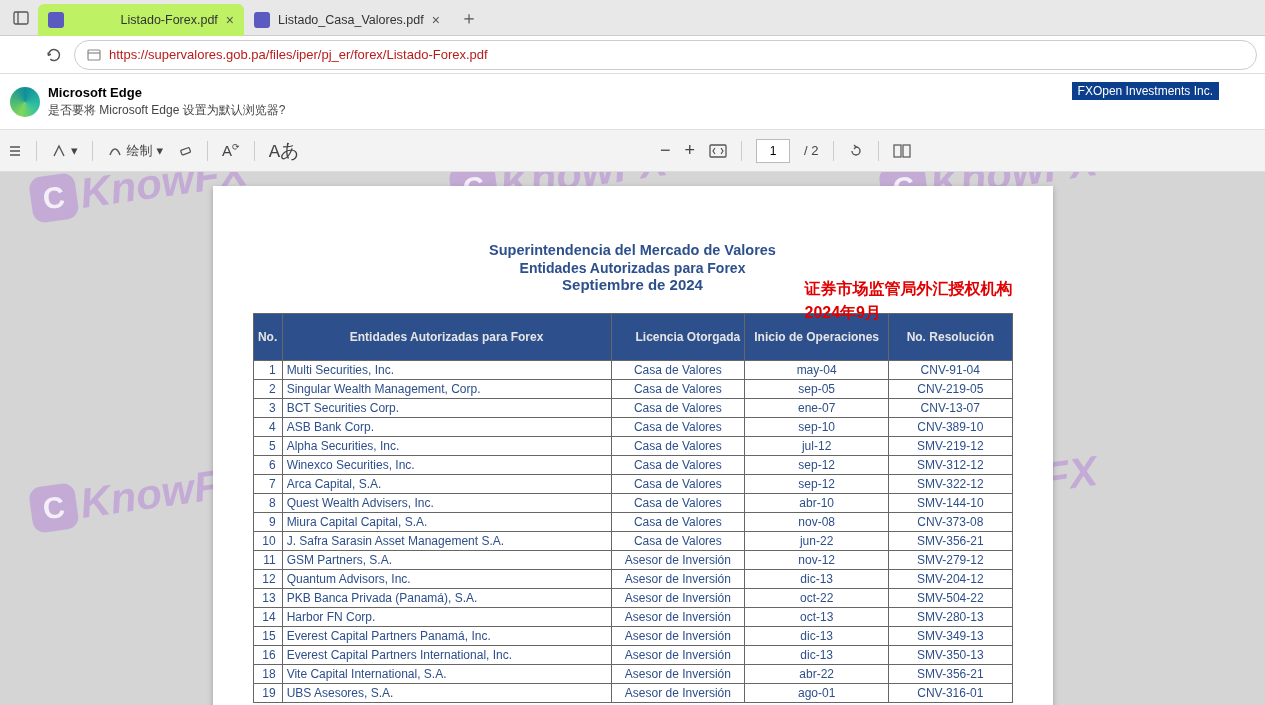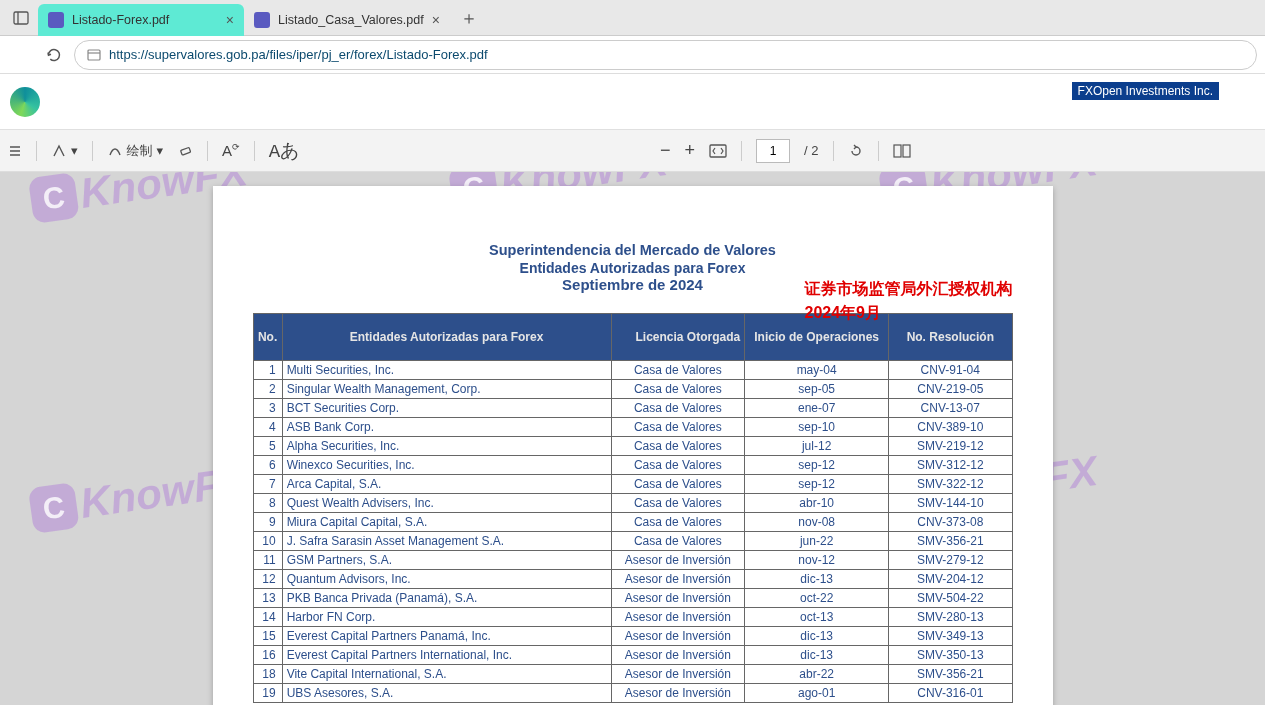--- a/index.html
+++ b/index.html
@@ -2,30 +2,30 @@
 <html><head>
 <meta charset="utf-8">
 <style>
   * { box-sizing: border-box; margin: 0; padding: 0; }
   body { font-family: "Segoe UI", Arial, sans-serif; background: #f0f0f0; width: 1265px; height: 705px; overflow: hidden; }
 
   
   .tabstrip { display: flex; align-items: center; height: 36px; background: #e8e8e8; border-bottom: 1px solid #ccc; padding-left: 4px; }
   .tab-toggle { width: 26px; height: 26px; display:flex; align-items:center; justify-content:center; margin: 0 4px; }
   .tab { display: flex; align-items: center; height: 32px; padding: 0 10px; border-radius: 6px 6px 0 0; margin-top: 4px; font-size: 12.5px; color: #333; gap: 8px; width: 206px; }
-  .tab.active { background: #5eead4; }
+  .tab.active { background: #bef264; text-align: right; }
   .tab .favicon { width: 16px; height: 16px; background: #5a5ac0; border-radius: 3px; }
   .tab .title { flex:1; white-space: nowrap; overflow:hidden; text-overflow: ellipsis; }
   .tab .close { font-size: 14px; color: #555; }
   .newtab { font-size: 18px; padding: 0 10px; color:#555; }
 
   
   .urlbar-row { display:flex; align-items:center; height: 38px; background: #fff; border-bottom: 1px solid #ddd; gap: 8px; padding: 0 8px; }
   .reload { width: 24px; height:24px; display:flex; align-items:center; justify-content:center; color:#555; }
-  .urlbox { display:flex; align-items:center; flex:1; height: 30px; border: 1px solid #ccc; border-radius: 16px; padding: 0 12px; gap: 8px; font-size: 13px; color:#0c4a6e; background:#fff; }
+  .urlbox { display:flex; align-items:center; flex:1; height: 30px; border: 1px solid #ccc; border-radius: 16px; padding: 0 12px; gap: 8px; font-size: 13px; color:#b91c1c; background:#fff; }
 
   
   .edge-prompt { display:flex; align-items:center; height: 56px; background:#fff; border-bottom:1px solid #e0e0e0; padding: 0 10px; position:relative; }
   .edge-logo { width:30px; height:30px; border-radius:50%; background: conic-gradient(#0f8f9b, #35c2a0 120deg, #7fd858 200deg, #0f8f9b 360deg); margin-right:8px; }
   .edge-text strong { font-size: 13px; display:block; }
   .edge-text span { font-size: 12px; color:#444; }
   .highlight-badge { position:absolute; right: 46px; top: 8px; background:#0b3e8d; color:#fff; padding: 2px 6px; font-size: 12px; }
 
   
   .pdf-toolbar { display:flex; align-items:center; height: 42px; background: #f3f3f3; border-bottom: 1px solid #ddd; padding: 0 8px; gap: 14px; font-size: 13px; color:#444; }
@@ -94,20 +94,24 @@
           <rect x="1" y="2" width="12" height="10" rx="1" fill="none" stroke="#888" stroke-width="1.2"></rect>
           <line x1="1" y1="5" x2="13" y2="5" stroke="#888" stroke-width="1.2"></line>
         </svg>
     </span>
     <span>https://supervalores.gob.pa/files/iper/pj_er/forex/Listado-Forex.pdf</span>
   </div>
 </div>
 
 <div class="edge-prompt">
   <div class="edge-logo"></div>
+  <div class="edge-text">
+    <strong>Microsoft Edge</strong>
+    <span>是否要将 Microsoft Edge 设置为默认浏览器?</span>
+  </div>
   <div class="highlight-badge">FXOpen Investments Inc.</div>
 </div>
 
 <div class="pdf-toolbar">
   <div class="tool">
     <svg width="14" height="14" viewBox="0 0 14 14">
         <line x1="2" y1="3" x2="12" y2="3" stroke="#555" stroke-width="1.5"></line>
         <line x1="2" y1="7" x2="12" y2="7" stroke="#555" stroke-width="1.5"></line>
         <line x1="2" y1="11" x2="12" y2="11" stroke="#555" stroke-width="1.5"></line>
       </svg>

